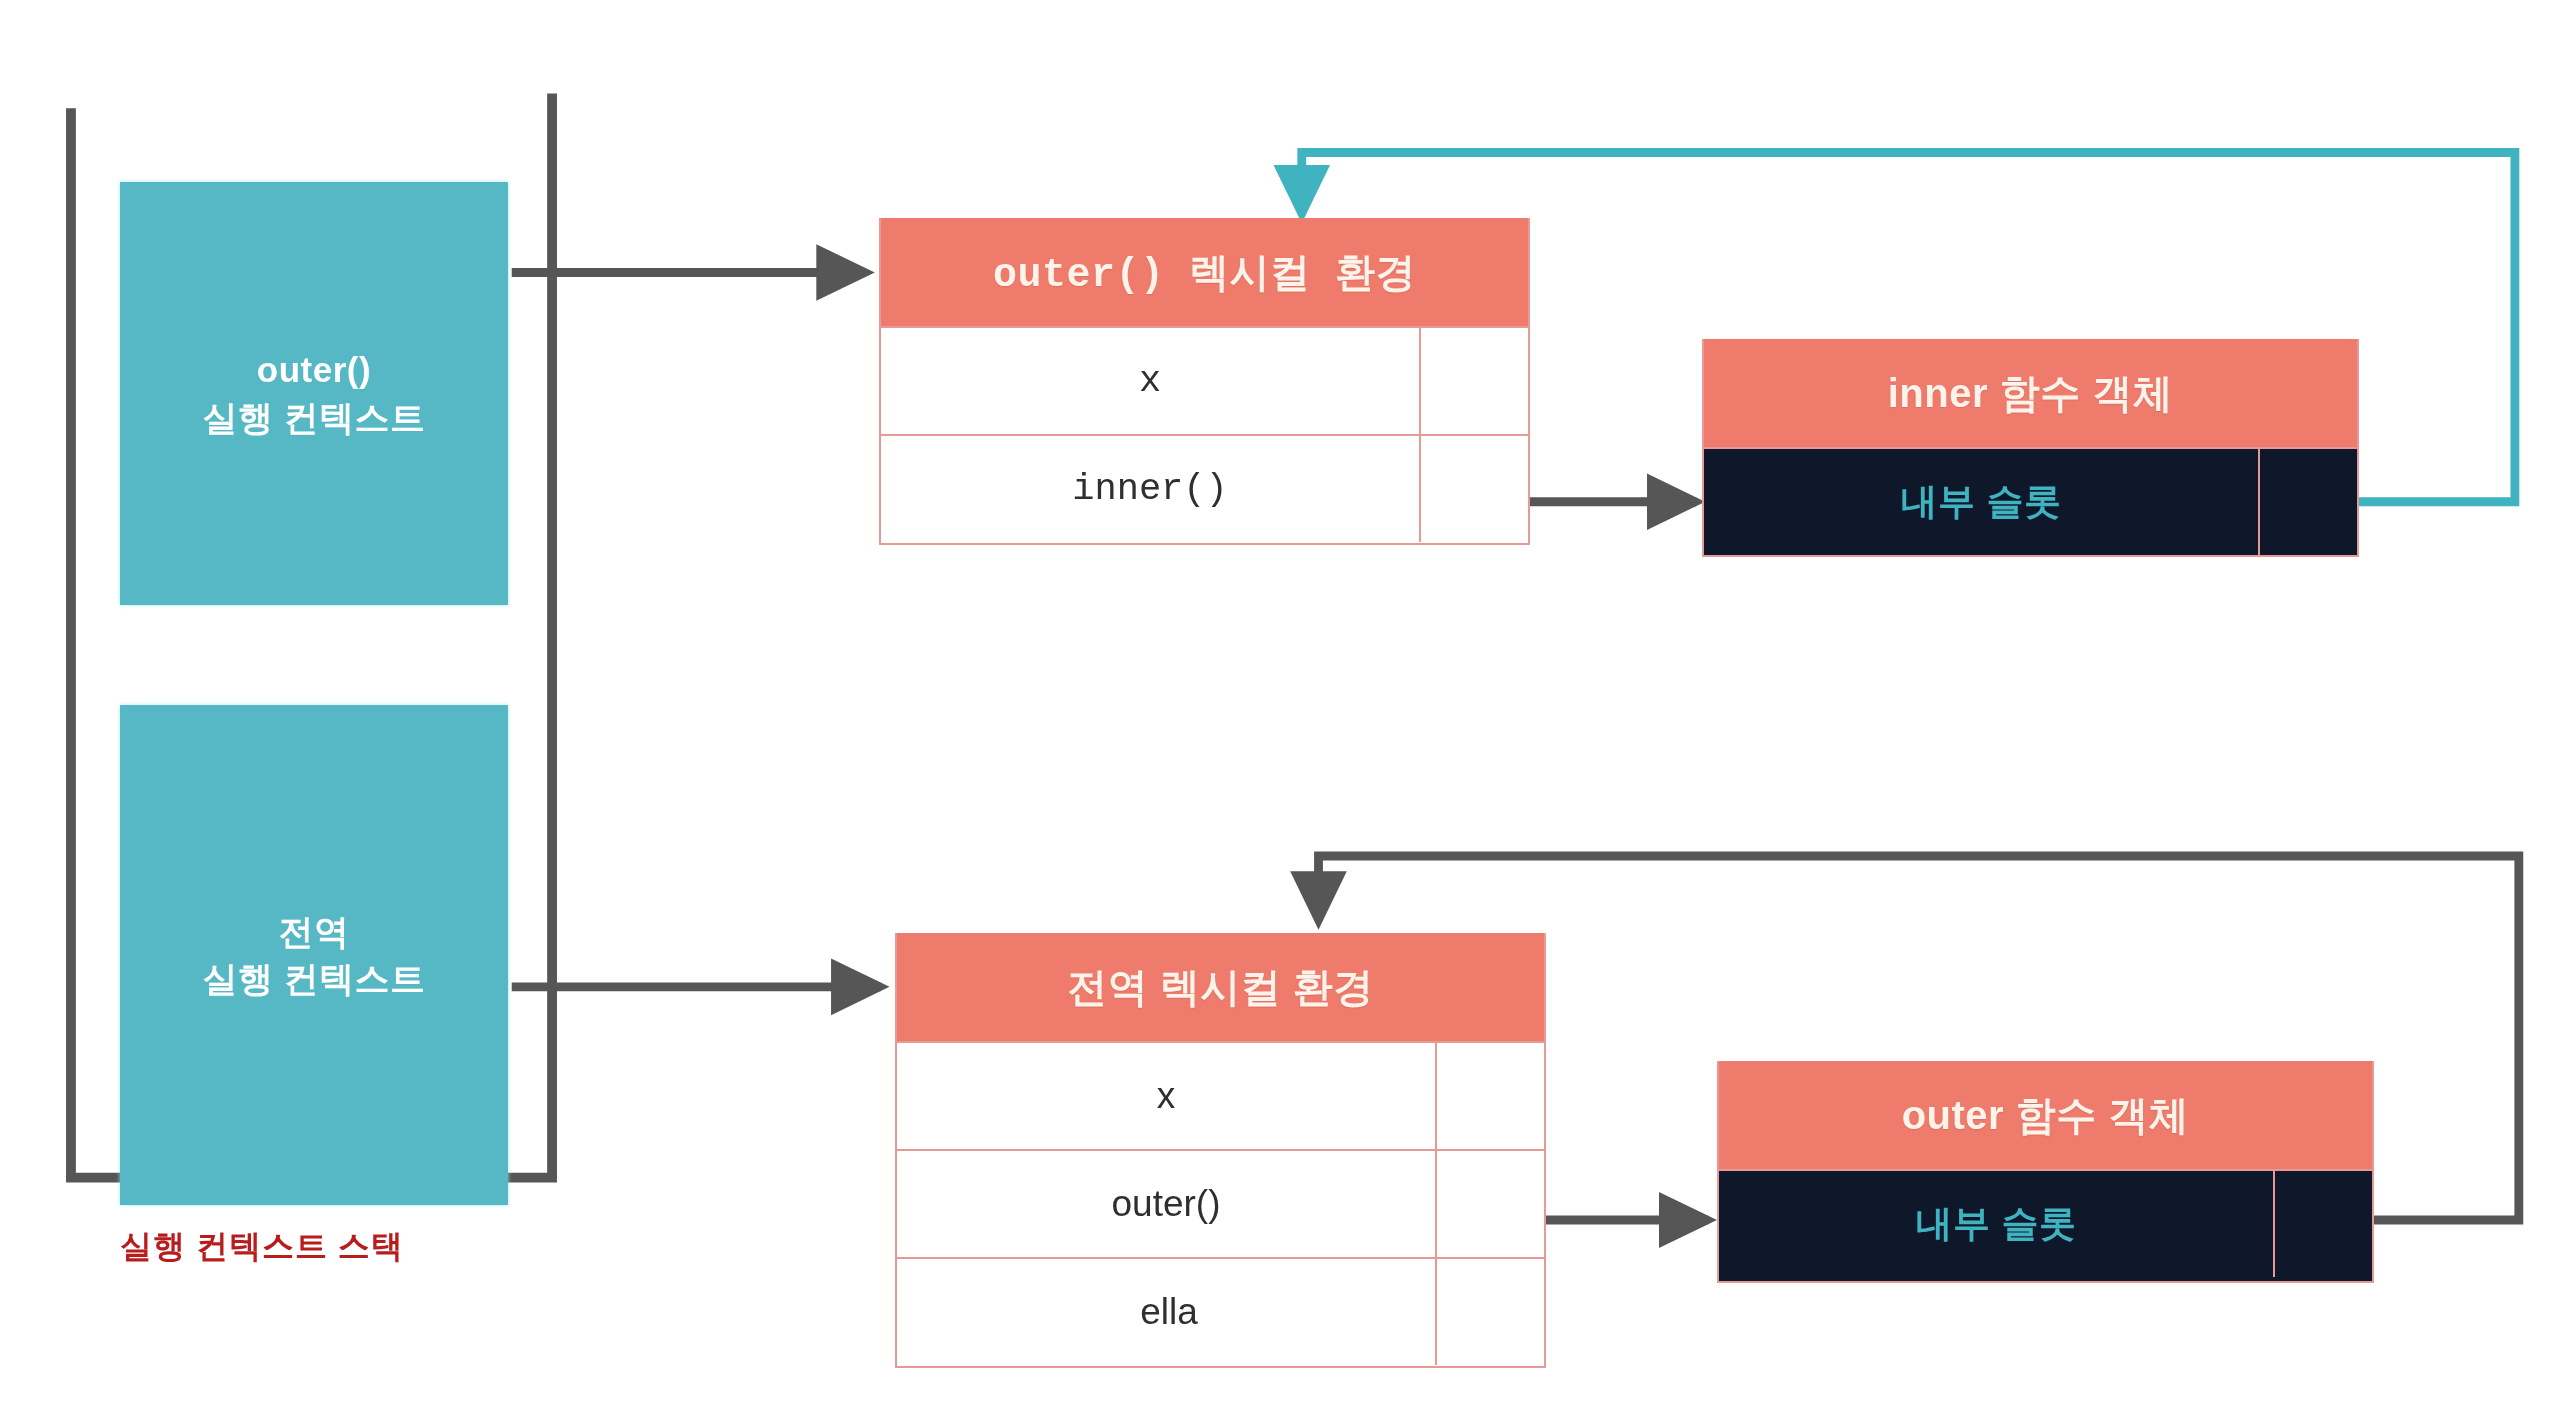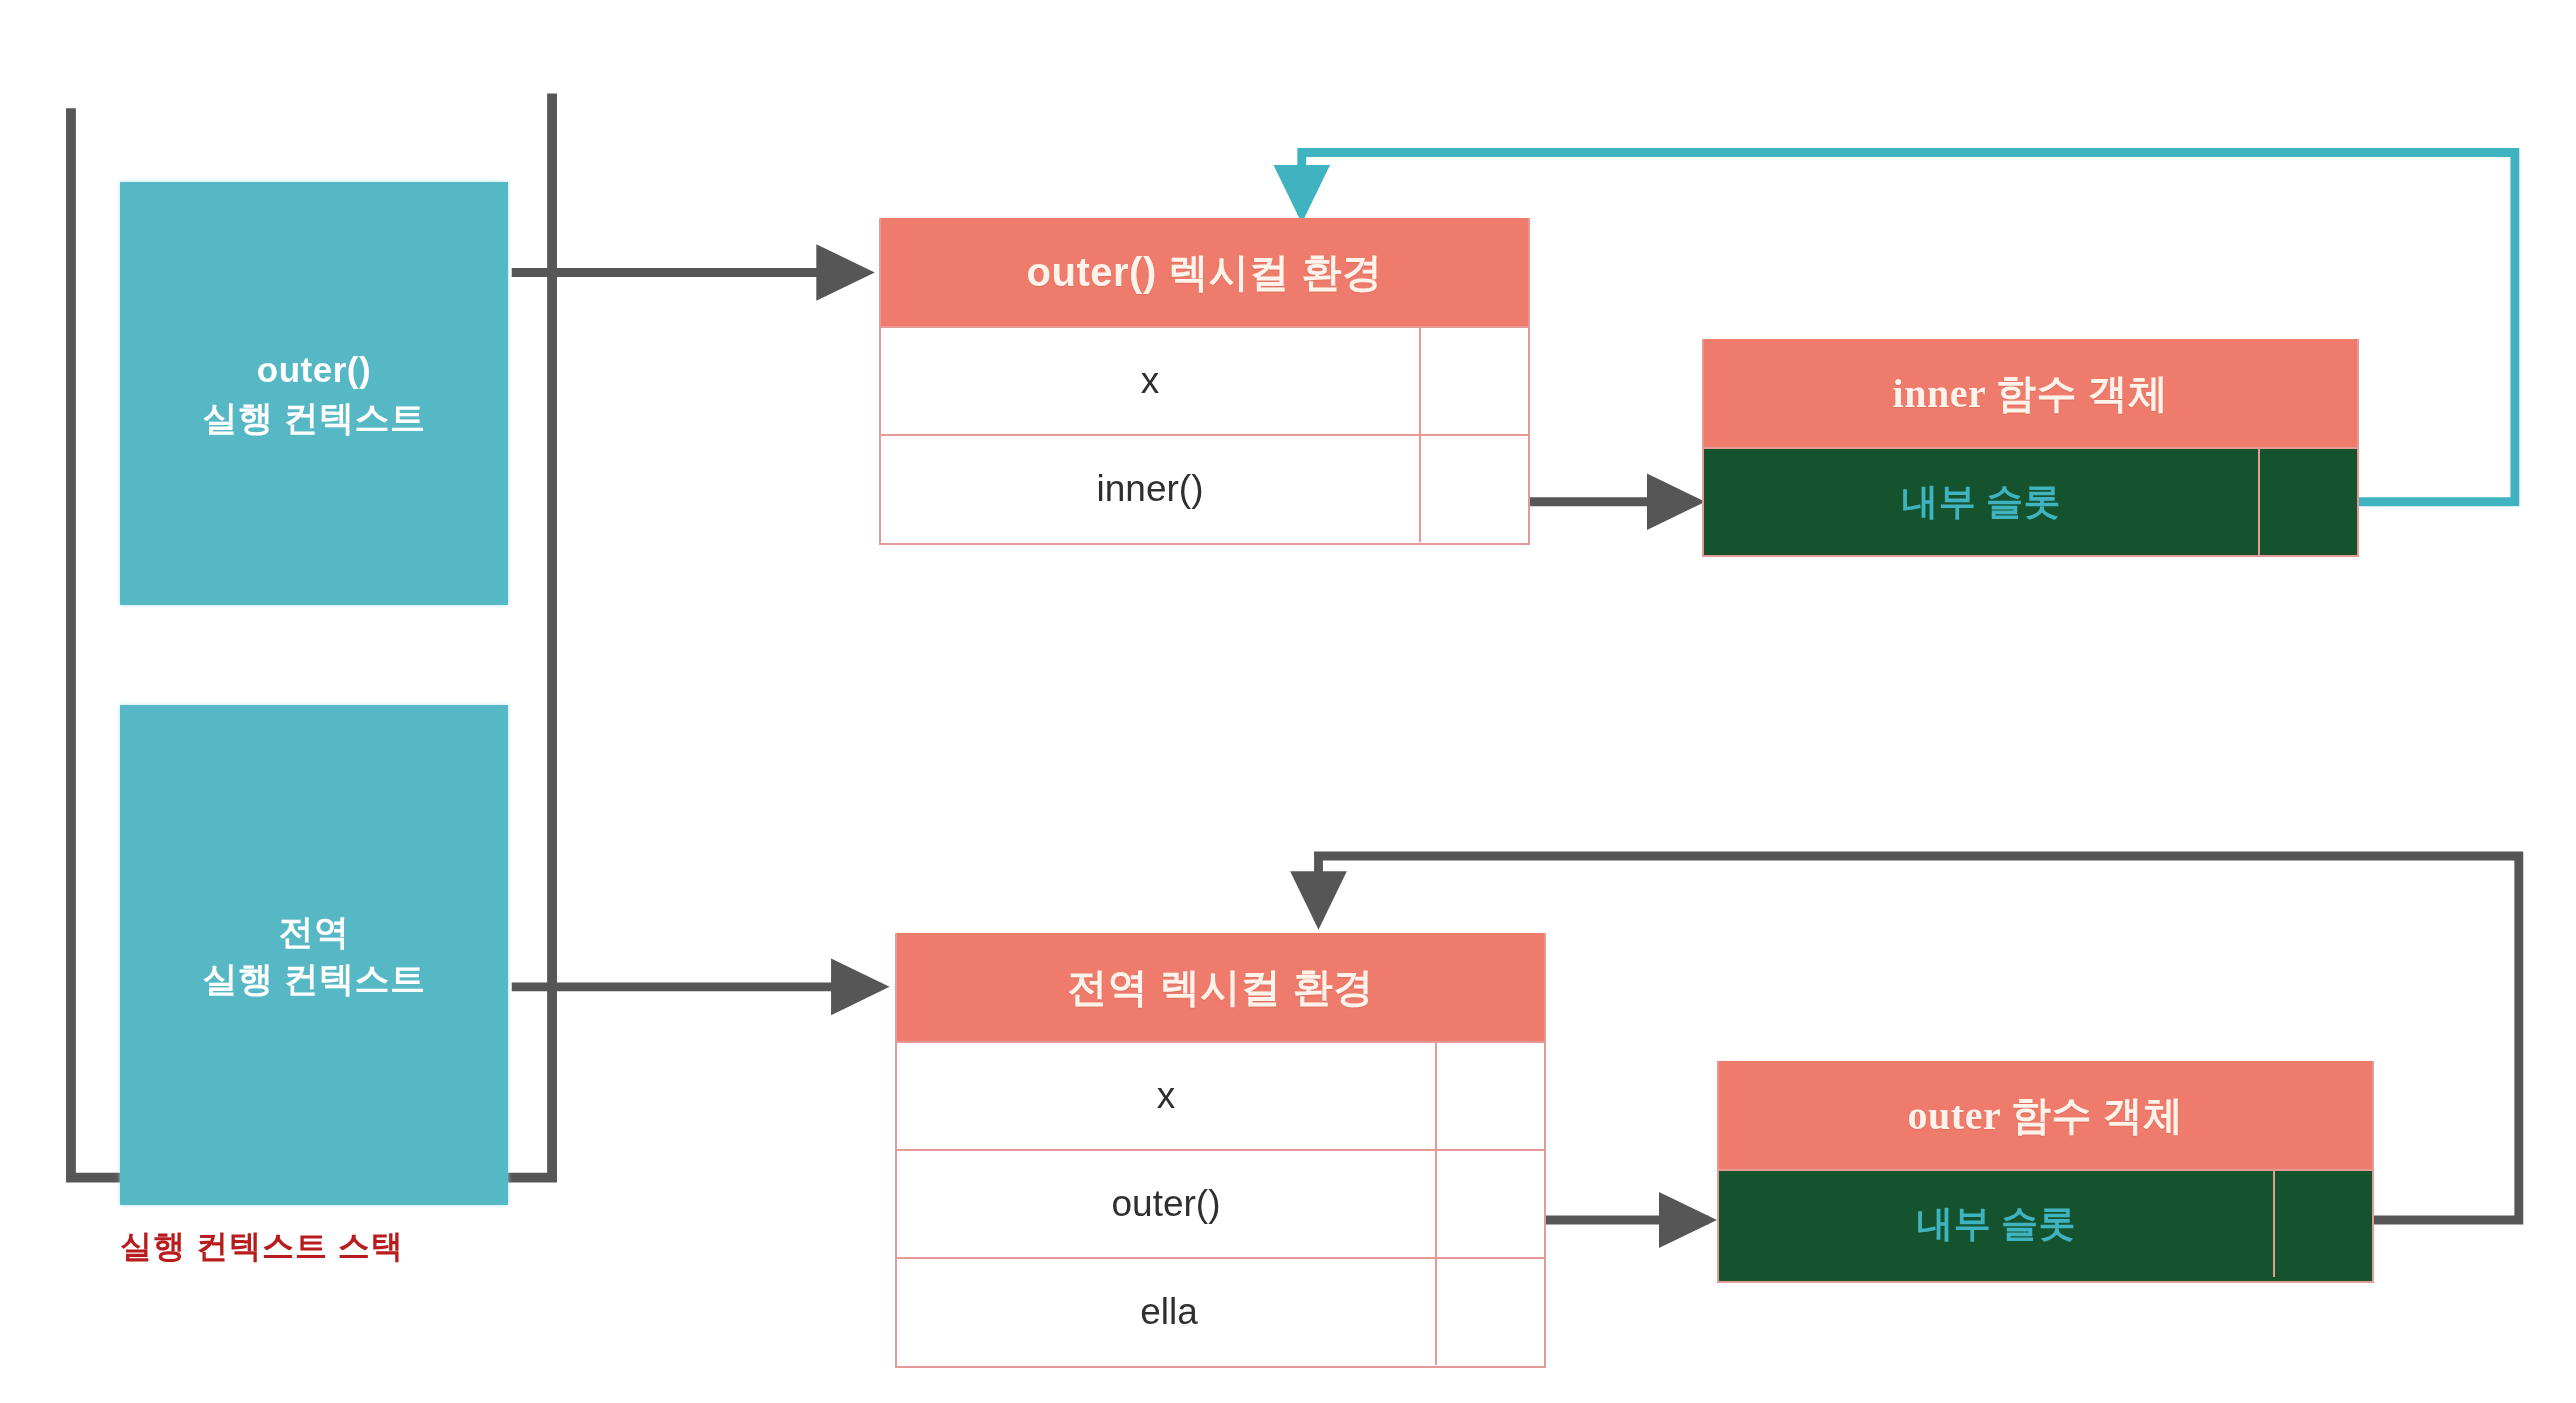--- a/index.html
+++ b/index.html
@@ -89,22 +89,21 @@
     flex: 1;
     box-sizing: border-box;
     border-left: 2px solid #e59a95;
   }
 
   .fn-table {
     position: absolute;
     border: 2px solid #e59a95;
     border-top: none;
     box-sizing: border-box;
-    background: #14532d;
-    font-family: Liberation Serif, serif;
+    background: #0f172a;
   }
   .slot-text {
     color: #3fb3bf;
     font-weight: bold;
     font-size: 37px;
     letter-spacing: 0.5px;
   }
 </style>
 </head>
 <body>
@@ -156,21 +155,21 @@
     <span class="line">실행 컨텍스트</span>
   </div>
 
   <div class="ctx-box" style="left:120px; top:689px; width:388px; height:500px;margin-top:16px;">
     <span class="line">전역</span>
     <span class="line">실행 컨텍스트</span>
   </div>
 
   <div class="stack-label" style="left:120px; top:1225px;">실행 컨텍스트 스택</div>
 
-  <div class="env-table" style="left:879px; top:218px; width:651px; height:327px;">
+  <div class="env-table" style="left:879px; top:218px; width:651px; height:327px;font-family:Liberation Mono, monospace;">
     <div class="env-header" style="height:108px;">outer() 렉시컬 환경</div>
     <div class="env-row" style="height:108px;">
       <div class="env-cell-name" style="width:538px;">x</div>
       <div class="env-cell-val"></div>
     </div>
     <div class="env-row" style="height:108px;">
       <div class="env-cell-name" style="width:538px;">inner()</div>
       <div class="env-cell-val"></div>
     </div>
   </div>

